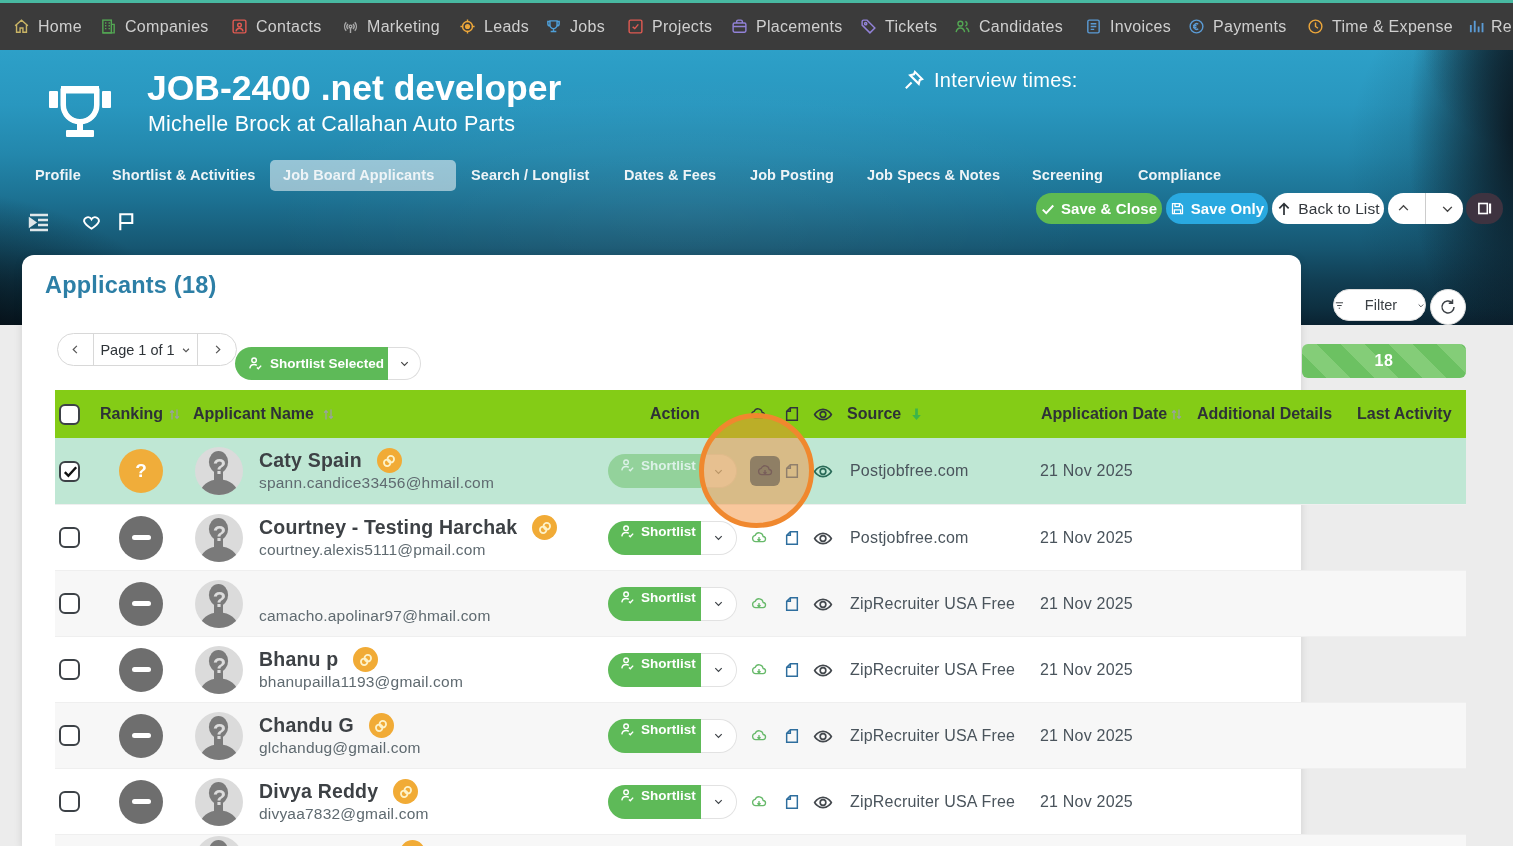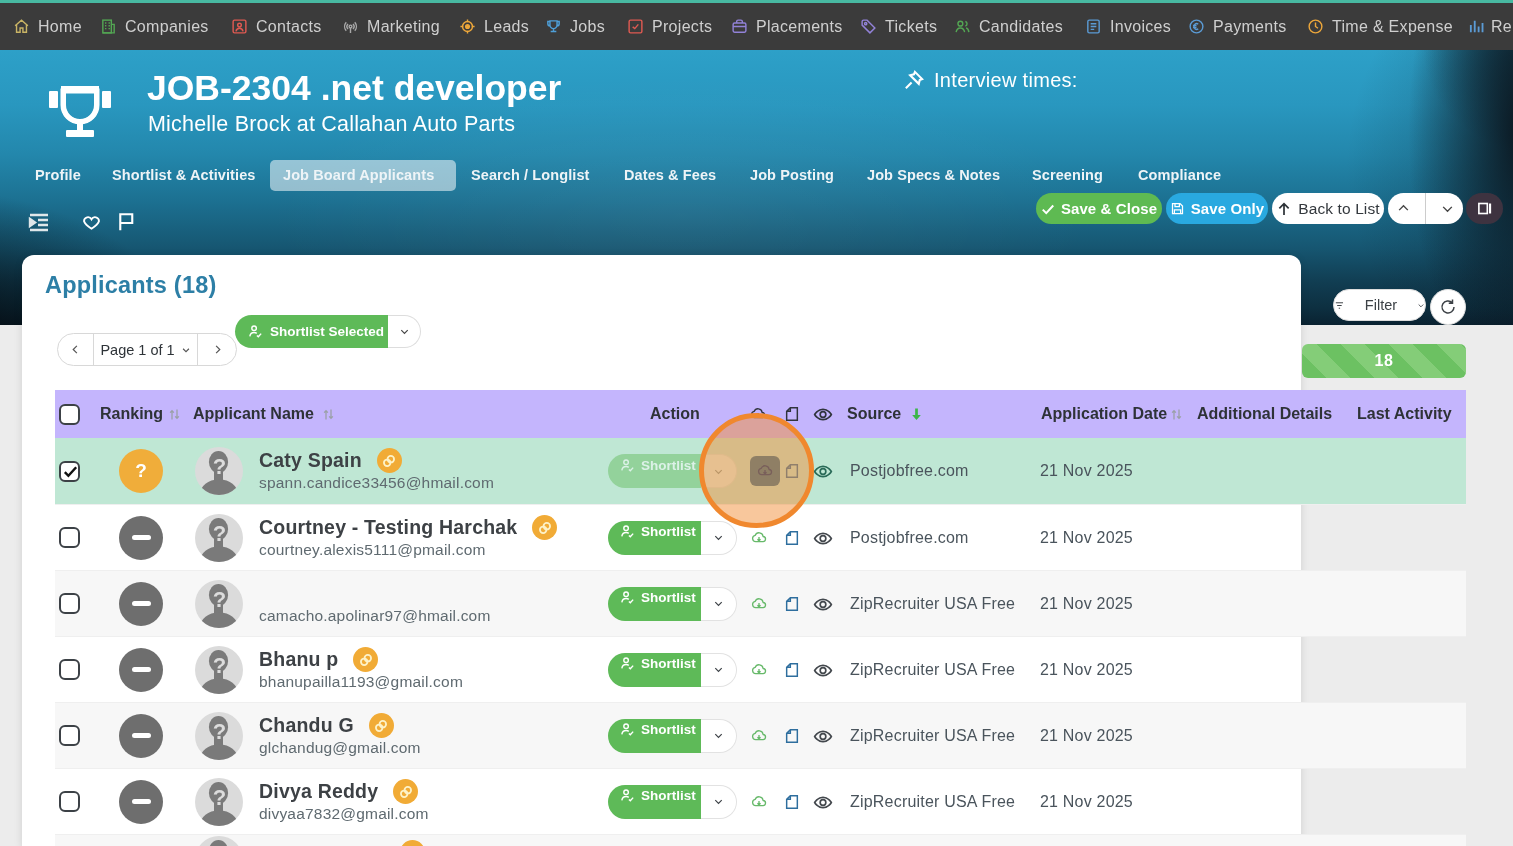--- a/index.html
+++ b/index.html
@@ -37,28 +37,28 @@
 .b-dark{left:1466px;width:37px;background:#3e3340;color:#fff;border-radius:16px}
 
 .panel{position:absolute;left:22px;top:255px;width:1279px;height:591px;background:#fff;border-radius:12px 12px 0 0;box-shadow:0 2px 8px rgba(0,0,0,.12)}
 .apptitle{position:absolute;left:23px;top:17px;font-size:23.5px;font-weight:700;color:#2d7fa6;letter-spacing:.2px}
 .filter{position:absolute;left:1311px;top:34px;width:93px;height:32px;border:1px solid #ddd;border-radius:16px;background:#fff;display:flex;align-items:center;justify-content:center;gap:20px;color:#3c4146;font-size:14.5px}
 .refresh{position:absolute;left:1408px;top:34px;width:36px;height:36px;border:1px solid #ddd;border-radius:50%;background:#fff;display:flex;align-items:center;justify-content:center;color:#3c4146}
 
 .pgroup{position:absolute;left:35px;top:78px;height:33px;border:1px solid #d8d8d8;border-radius:17px;background:#fff;display:flex;align-items:center;color:#2e3338;font-size:14.5px}
 .pgroup .seg{height:33px;display:flex;align-items:center;justify-content:center}
 .pgroup .d{width:1px;height:33px;background:#d8d8d8}
-.shl{position:absolute;left:213px;top:60px;height:33px;display:flex}
+.shl{position:absolute;left:213px;top:92px;height:33px;display:flex}
 .shl .g{height:33px;width:153px;background:#5eba58;border-radius:17px 0 0 17px;color:#fff;font-size:13.5px;font-weight:700;display:flex;align-items:center;gap:6px;padding:0 0 0 12px;letter-spacing:0;white-space:nowrap}
 .shl .w{width:33px;height:33px;background:#fff;border:1px solid #ddd;border-left:none;border-radius:0 17px 17px 0;display:flex;align-items:center;justify-content:center;color:#444}
 .pbar{position:absolute;left:1280px;top:89px;width:164px;height:34px;border-radius:6px;color:#fff;font-size:16px;font-weight:700;display:flex;align-items:center;justify-content:center;letter-spacing:.5px;
 background:repeating-linear-gradient(45deg,#6cc162 0 17px,#84cd78 17px 34px)}
 
 .table{position:absolute;left:33px;top:135px;width:1411px}
-.thead{position:relative;height:48px;background:#c4b5fd;color:#2e3237;font-size:16px;font-weight:700}
+.thead{position:relative;height:48px;background:#84cc16;color:#2e3237;font-size:16px;font-weight:700}
 .thead .c{position:absolute;top:0;height:48px;display:flex;align-items:center;white-space:nowrap}
 .row{position:relative;height:66px;font-size:16px;border-top:1px solid #efefef}
 .cb{position:absolute;left:4px;top:50%;margin-top:-10.5px;width:21px;height:21px;border:2px solid #3c4146;border-radius:6px;background:#fff}
 .badge{position:absolute;left:64px;top:50%;margin-top:-22px;width:44px;height:44px;border-radius:50%;background:#6e6e6e;display:flex;align-items:center;justify-content:center}
 .badge.or{background:#f0ad3a}
 .badge .minus{width:19px;height:5px;border-radius:3px;background:#fff}
 .badge .q{color:#fff;font-size:19px;font-weight:700}
 .avatar{position:absolute;left:140px;top:50%;margin-top:-24px}
 .nm{position:absolute;left:204px;top:10px;display:flex;align-items:center;gap:15px}
 .nm b{font-size:19.5px;font-weight:700;color:#3d4145;letter-spacing:.2px;white-space:nowrap}
@@ -138,21 +138,21 @@
 
 <div class="hero">
  <svg class="trophy" width="62" height="54" viewBox="0 0 62 54" fill="#fff">
   <rect x="0" y="7" width="9" height="17" rx="1"></rect>
   <rect x="53" y="7" width="9" height="17" rx="1"></rect>
   <path d="M12 2h38v5H12zM12 7h5v14a14 14 0 0 0 28 0V7h5v14a19 19 0 0 1-38 0z"></path>
   <path d="M14 7h34v14a17 17 0 0 1-34 0z" fill="none" stroke="#fff" stroke-width="5"></path>
   <rect x="28" y="38" width="6" height="9"></rect>
   <rect x="17" y="46" width="28" height="7" rx="1"></rect>
  </svg>
- <div class="h-title">JOB-2304 .net developer</div>
+ <div class="h-title">JOB-2400 .net developer</div>
  <div class="h-sub">Michelle Brock at Callahan Auto Parts</div>
  <div class="h-int"><svg width="23" height="23" viewBox="0 0 24 24" fill="none" stroke="#fff" stroke-width="2.2">
         <path d="M13.5 3 21 10.5l-2.5 1-1 4-9-9 4-1zM10 14l-6 6"></path>
       </svg>Interview times:</div>
  <div class="tabs">
   <div class="tabpill"></div>
   <div class="tab" style="left:35px">Profile</div>
   <div class="tab" style="left:112px">Shortlist &amp; Activities</div>
   <div class="tab" style="left:283px">Job Board Applicants</div>
   <div class="tab" style="left:471px">Search / Longlist</div>

